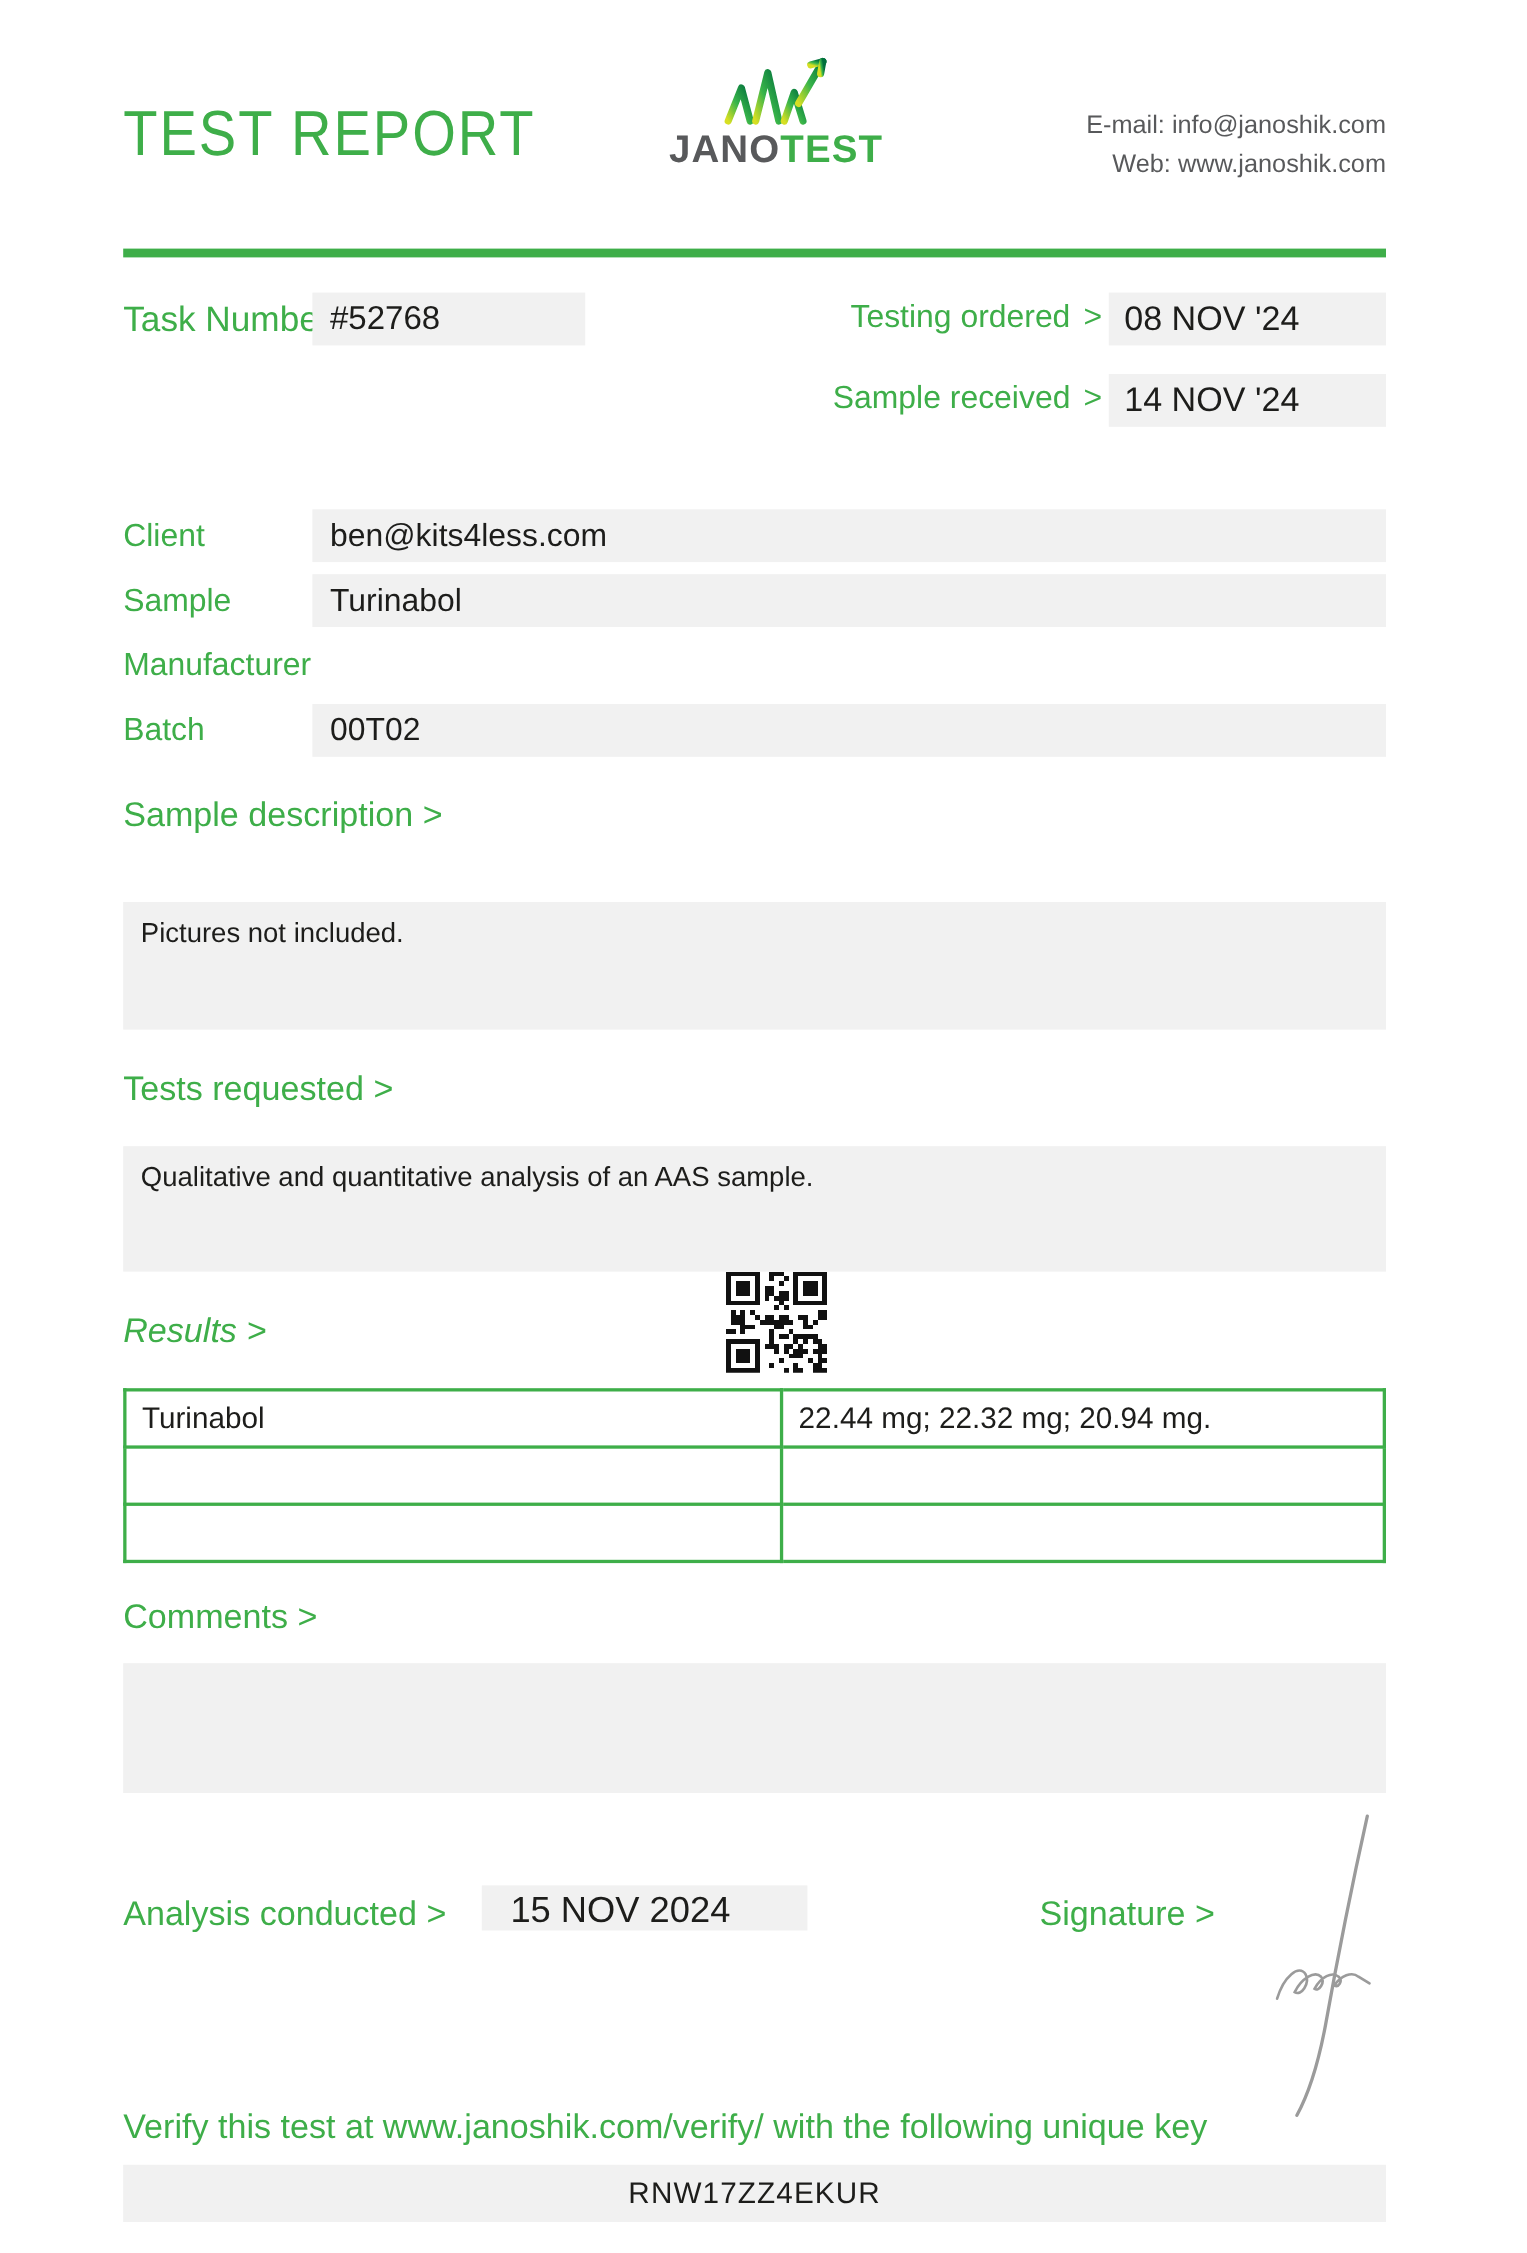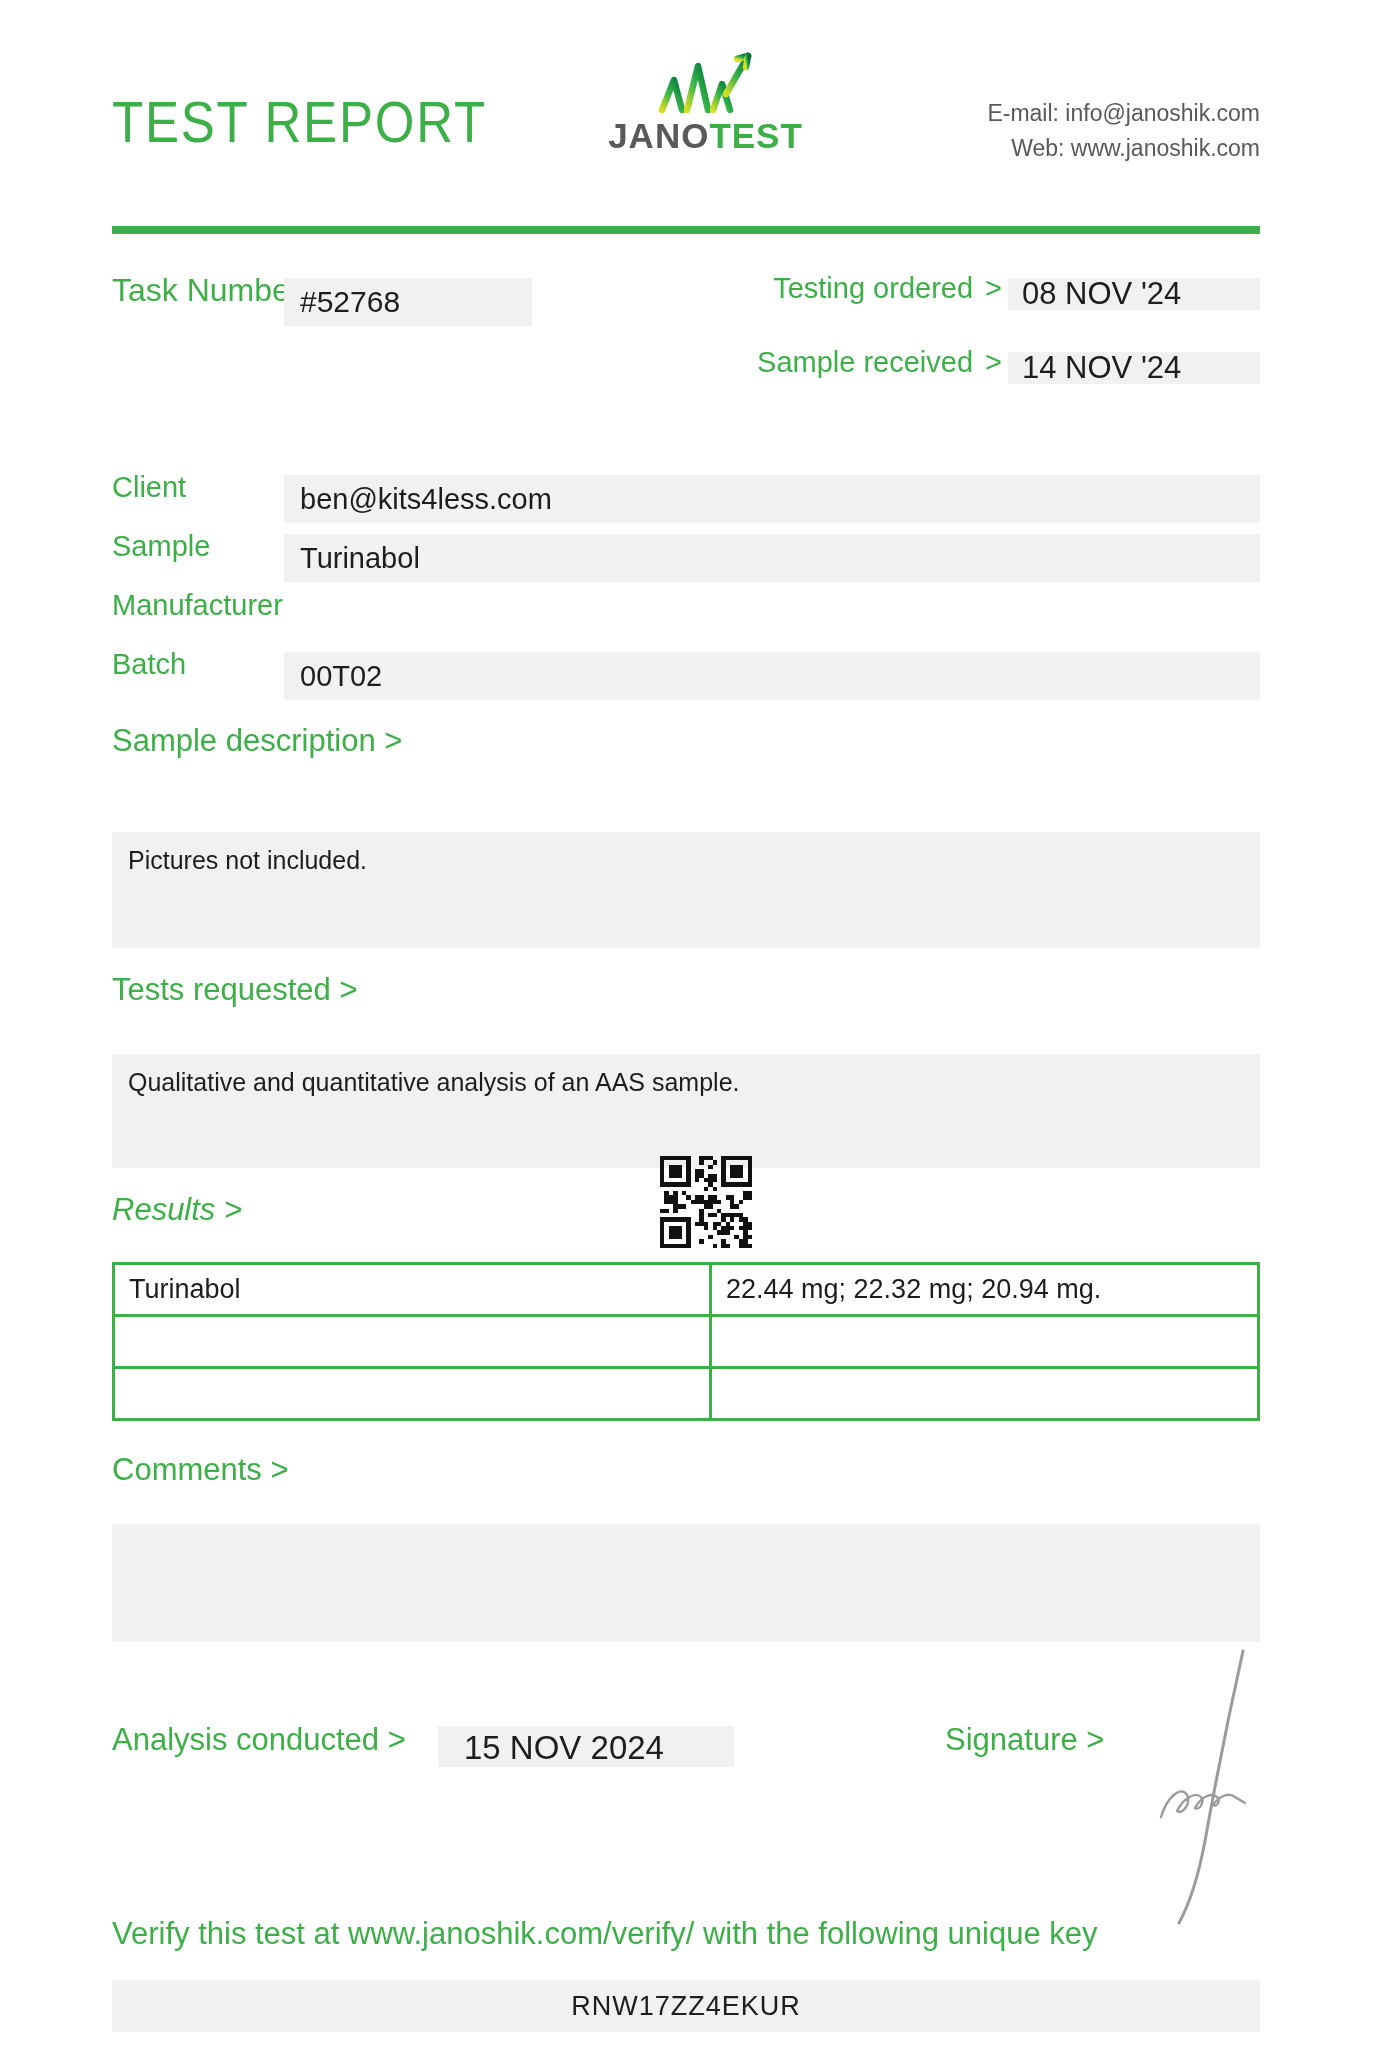--- a/index.html
+++ b/index.html
@@ -12,21 +12,21 @@
   }
   html,body{margin:0;padding:0;background:#ffffff;}
   body{
     width:1388px;height:2048px;
     font-family:"Liberation Sans",sans-serif;
     color:var(--ink);
   }
   .page{position:relative;width:1388px;height:2048px;overflow:hidden;background:#fff;}
   .abs{position:absolute;}
   .green{color:var(--accent);}
-  .gray-box{background:var(--box-gray);margin-top:12px;}
+  .gray-box{background:var(--box-gray);}
 
   
   .title{
     left:112px;top:88px;
     font-size:58px;letter-spacing:2px;font-weight:500;
     color:var(--accent);
     transform:scaleX(.88);transform-origin:left top;
     white-space:nowrap;
   }
   .logo{left:598px;top:48px;width:215px;text-align:center;}
@@ -34,21 +34,21 @@
   .logo-text{font-size:35px;font-weight:bold;letter-spacing:1px;color:var(--muted);margin-top:2px;white-space:nowrap;}
   .logo-text .green{color:var(--accent);}
   .contact{right:128px;top:96px;text-align:right;font-size:23px;line-height:35px;color:var(--muted);}
 
   .rule{left:112px;top:226px;width:1148px;height:8px;background:var(--accent);}
 
   
   .task-label{left:112px;top:272px;font-size:32px;color:var(--accent);}
   .task-box{left:284px;top:266px;width:248px;height:48px;display:flex;align-items:center;padding-left:16px;box-sizing:border-box;font-size:30px;}
   .meta-right-label{left:700px;width:302px;text-align:right;font-size:29px;color:var(--accent);white-space:nowrap;}
-  .meta-right-box{left:1008px;width:252px;height:32px;display:flex;align-items:center;padding-left:14px;box-sizing:border-box;font-size:31px;white-space:nowrap;}
+  .meta-right-box{left:1008px;width:252px;height:48px;display:flex;align-items:center;padding-left:14px;box-sizing:border-box;font-size:31px;white-space:nowrap;}
   .row1{top:272px;} .row1b{top:266px;}
   .row2{top:346px;} .row2b{top:340px;}
   .meta-arrow{margin-left:12px;}
 
   
   .details{left:112px;top:463px;width:1148px;}
   .detail-row{position:relative;height:48px;margin-bottom:11px;}
   .detail-label{position:absolute;left:0;top:0;height:48px;display:flex;align-items:center;font-size:29px;color:var(--accent);}
   .detail-box{position:absolute;left:172px;right:0;top:0;height:48px;display:flex;align-items:center;padding-left:16px;box-sizing:border-box;font-size:29px;}
 

